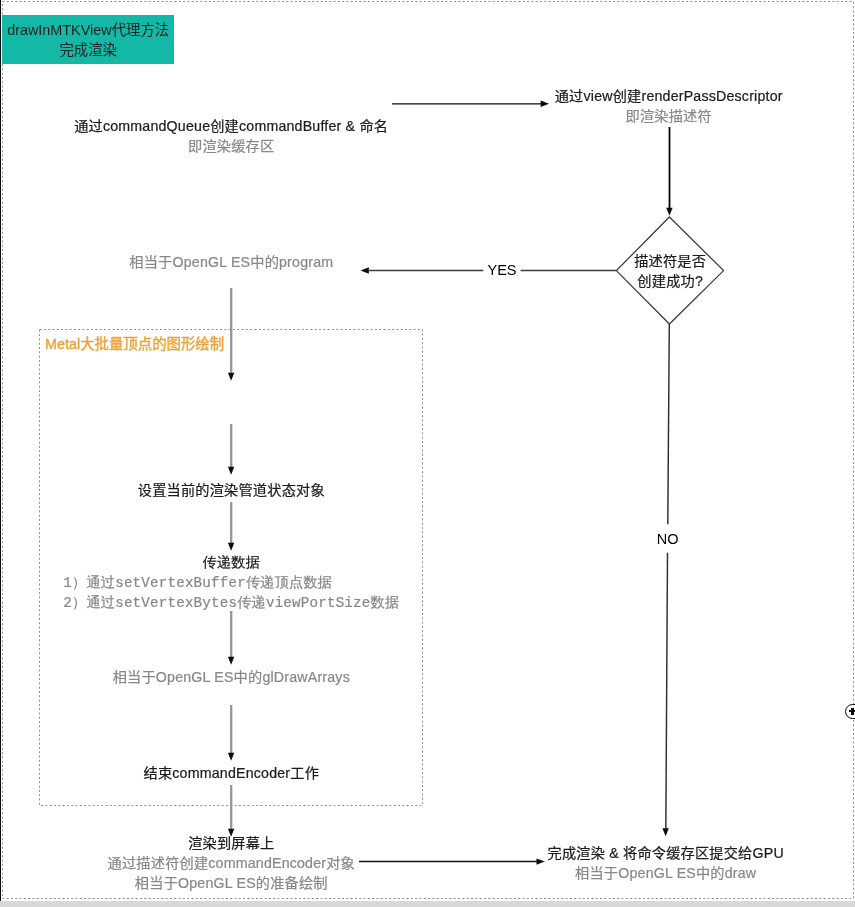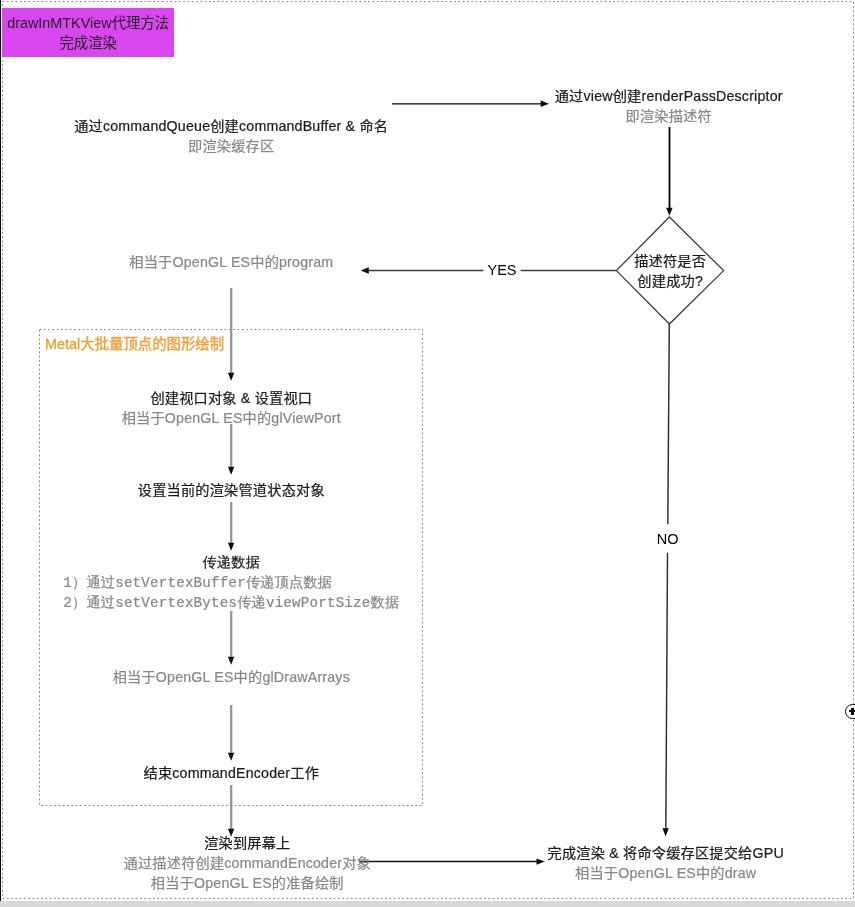--- a/index.html
+++ b/index.html
@@ -1,20 +1,20 @@
 <!DOCTYPE html>
 <html><head>
 <meta charset="utf-8">
 <style>
   html,body{margin:0;padding:0;}
   body{width:855px;height:907px;background:#d6d8da;
        font-family:"Liberation Sans","Noto Sans CJK SC",sans-serif;overflow:hidden;}
   #page{position:absolute;left:0;top:0;width:855px;height:901px;background:#ffffff;}
   #leftedge{position:absolute;left:0;top:0;width:1.3px;height:901px;background:#0d0d0d;}
-  .title-box{position:absolute;left:2.2px;top:8px;width:171.8px;height:48.8px;background:#d946ef;}
+  .title-box{position:absolute;left:2.2px;top:15px;width:171.8px;height:48.8px;background:#14b8a6;}
   .title-line{position:absolute;left:0;width:172px;text-align:center;font-size:14.4px;
               color:#211f1f;line-height:20px;}
   .node{position:absolute;text-align:center;white-space:nowrap;transform:translateX(-50%);}
   .l1{font-size:14.2px;letter-spacing:0.2px;color:#1b1b1b;line-height:20px;
       -webkit-text-stroke:0.22px #1b1b1b;}
   .l2{font-size:14.2px;letter-spacing:0.2px;color:#888888;line-height:20px;
       -webkit-text-stroke:0.22px #888888;}
     .sg-label{position:absolute;left:45px;top:334px;font-size:14.4px;font-weight:400;color:#eda135;line-height:20px;
             -webkit-text-stroke:0.35px #eda135;}
   .edgelabel{position:absolute;font-size:14.5px;color:#000000;background:#fff;
@@ -92,44 +92,40 @@
 
   <div class="node" style="left:670.2px;top:251.3px;">
     <div class="l1">描述符是否</div>
     <div class="l1">创建成功?</div>
   </div>
 
   <div class="node" style="left:231.3px;top:252px;">
     <div class="l2">相当于OpenGL ES中的program</div>
   </div>
 
-  <div class="node" style="left:231.3px;top:387.6px;">
-    <div class="l1">创建视口对象 &amp; 设置视口</div>
-    <div class="l2">相当于OpenGL ES中的glViewPort</div>
-  </div>
 
   <div class="node" style="left:231.3px;top:480px;">
     <div class="l1">设置当前的渲染管道状态对象</div>
   </div>
 
   <div class="node" style="left:231.3px;top:552.6px;font-family:Liberation Mono, monospace;">
     <div class="l1">传递数据</div>
     <div class="l2" style="text-align:left">1）通过setVertexBuffer传递顶点数据</div>
     <div class="l2" style="text-align:left">2）通过setVertexBytes传递viewPortSize数据</div>
   </div>
 
   <div class="node" style="left:231.3px;top:666.7px;">
     <div class="l2">相当于OpenGL ES中的glDrawArrays</div>
   </div>
 
   <div class="node" style="left:231.3px;top:763.3px;">
     <div class="l1">结束commandEncoder工作</div>
   </div>
 
-  <div class="node" style="left:231.3px;top:833.4px;margin-left:16px;">
+  <div class="node" style="left:231.3px;top:833.4px;">
     <div class="l1">渲染到屏幕上</div>
     <div class="l2">通过描述符创建commandEncoder对象</div>
     <div class="l2">相当于OpenGL ES的准备绘制</div>
   </div>
 
   <div class="node" style="left:665.7px;top:843.2px;">
     <div class="l1">完成渲染 &amp; 将命令缓存区提交给GPU</div>
     <div class="l2">相当于OpenGL ES中的draw</div>
   </div>
 

